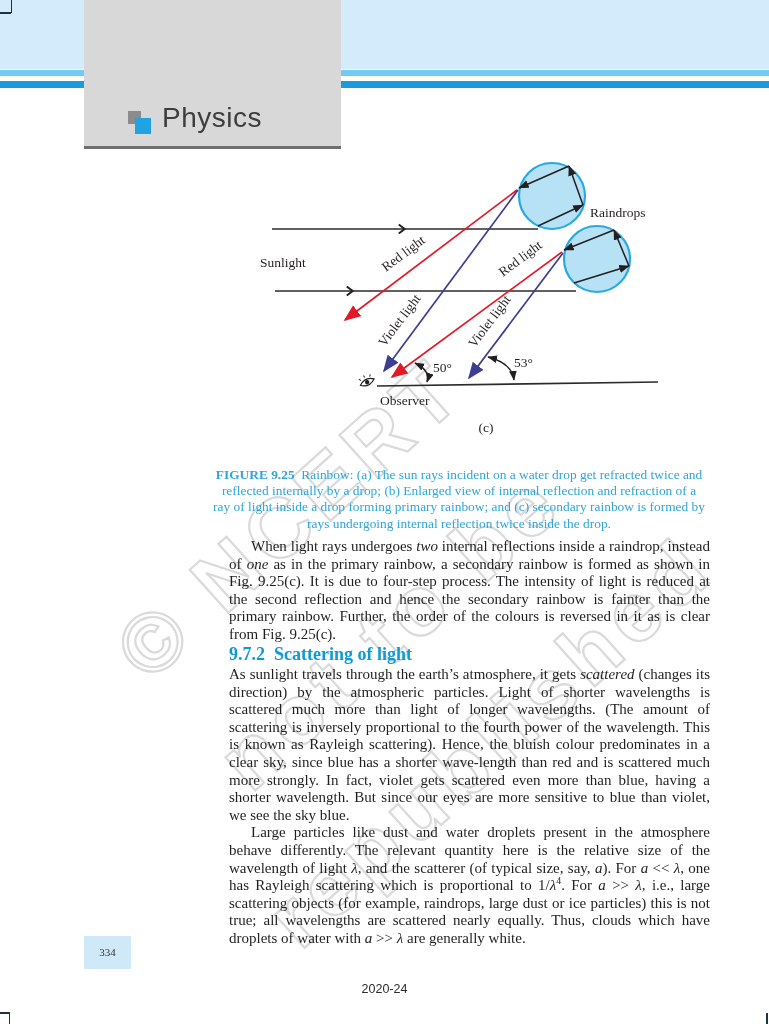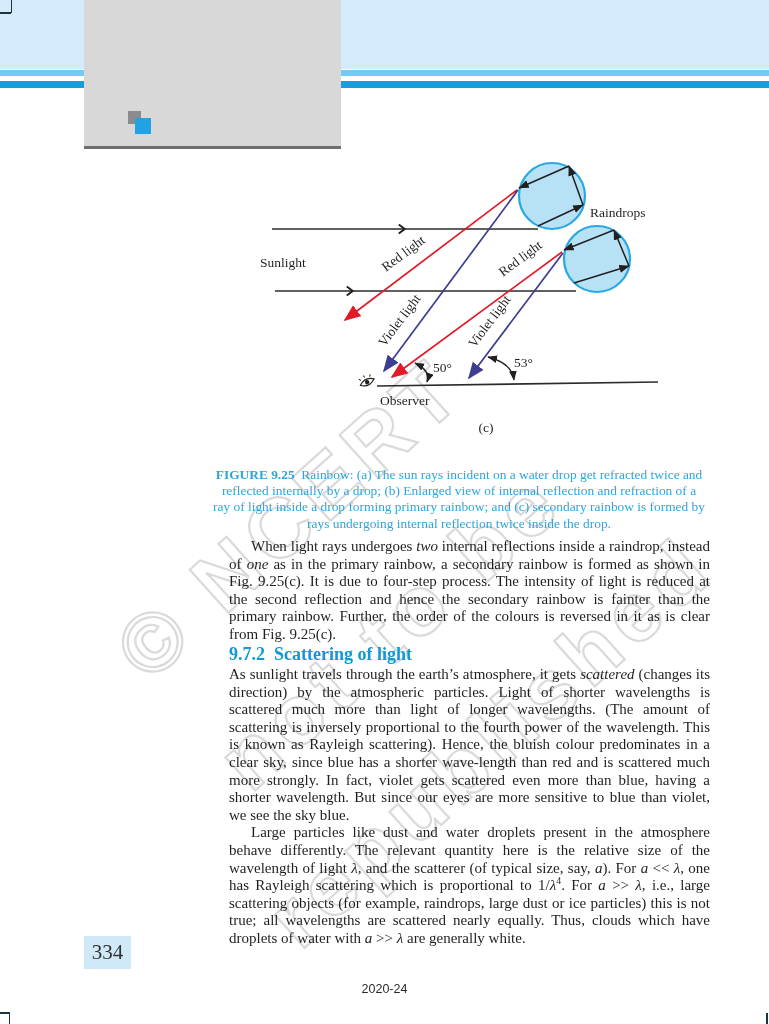--- a/index.html
+++ b/index.html
@@ -38,21 +38,21 @@
   .p1{top:538px;text-indent:22px;}
   .flow2{position:absolute;left:229px;top:666px;width:481px;z-index:2;}
   .flow2 p{margin:0;text-align:justify;font-size:15px;line-height:17.6px;}
   .p3{text-indent:22px;}
   .section-heading{position:absolute;left:229px;top:643px;margin:0;font-size:18px;line-height:22px;
                    font-weight:bold;color:#0f9ad6;z-index:2;}
   sup{vertical-align:super;font-size:0.65em;line-height:0;}
   i{font-style:italic;}
   
   .pagenum-box{position:absolute;left:84px;top:936px;width:47px;height:33px;background:#cfe9f8;
-               text-align:center;line-height:33px;font-size:21px;color:#333;z-index:2;}
+               text-align:center;line-height:33px;font-size:11px;color:#333;z-index:2;}
   .year{position:absolute;left:0;top:982px;width:769px;text-align:center;
         font-family:"Liberation Sans",sans-serif;font-size:12.5px;color:#2b2b2b;z-index:2;}
 </style>
 </head>
 <body>
 
 <div class="page">
 
   <div class="band"></div>
   <div class="stripe-mid"></div>
@@ -66,20 +66,21 @@
 
   <div class="watermark">
     <div class="wm-line">© NCERT</div>
     <div class="wm-line">not to be</div>
     <div class="wm-line">republished</div>
   </div>
 
   <div class="chapter-tab">
     <div class="icon-sq-gray"></div>
     <div class="icon-sq-blue"></div>
+    <div class="chapter-title">Physics</div>
   </div>
 
   <svg class="figure" viewBox="230 148 470 292">
     <defs>
       <marker id="mRed" markerWidth="11" markerHeight="9" refX="9" refY="4" orient="auto">
         <path d="M0,0 L10,4 L0,8 Z" fill="#e21a28"></path>
       </marker>
       <marker id="mViolet" markerWidth="11" markerHeight="9" refX="9" refY="4" orient="auto">
         <path d="M0,0 L10,4 L0,8 Z" fill="#3d3d94"></path>
       </marker>

